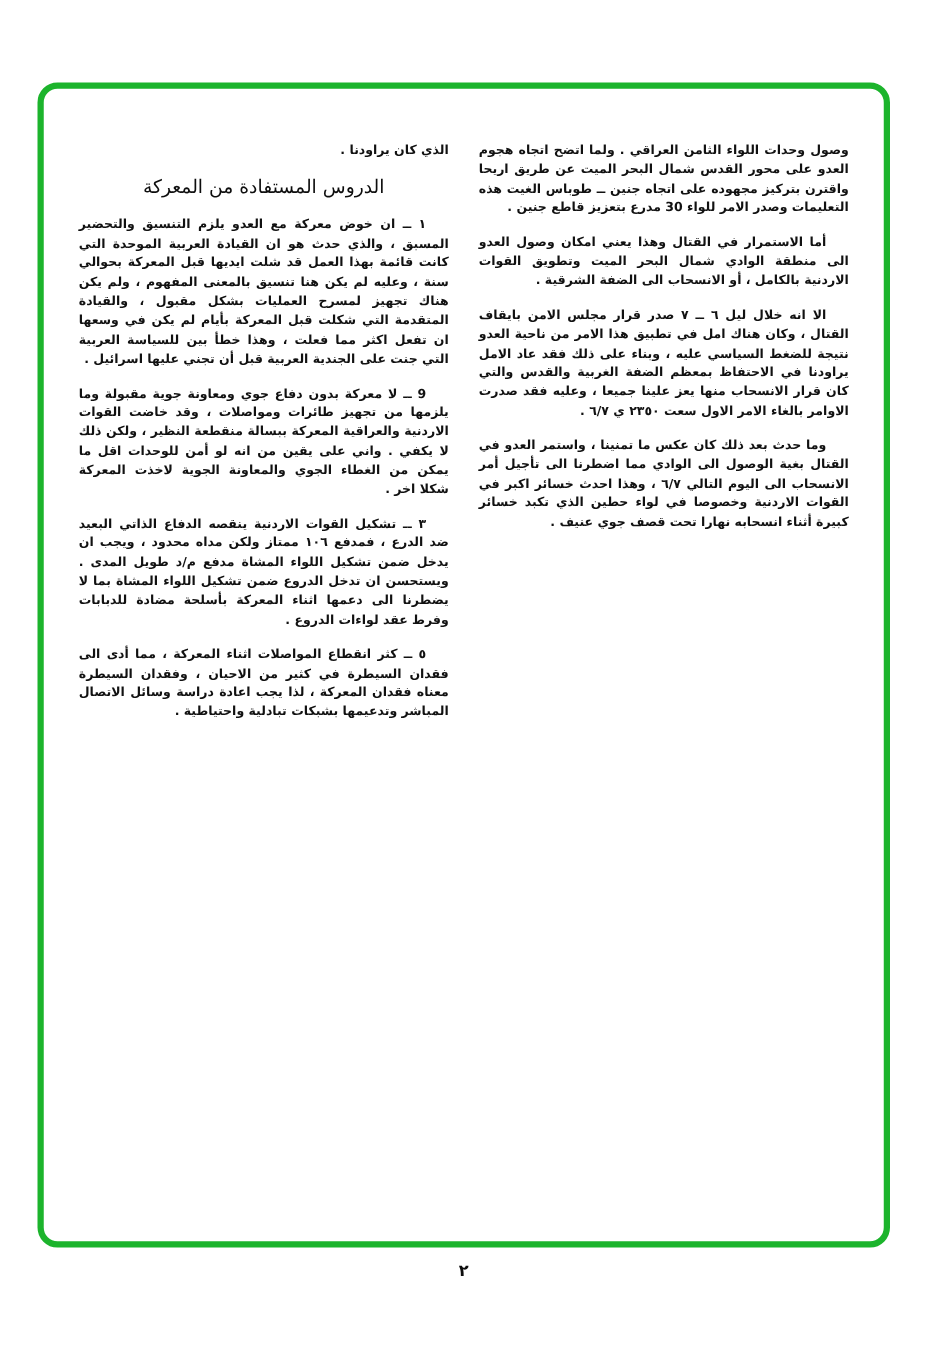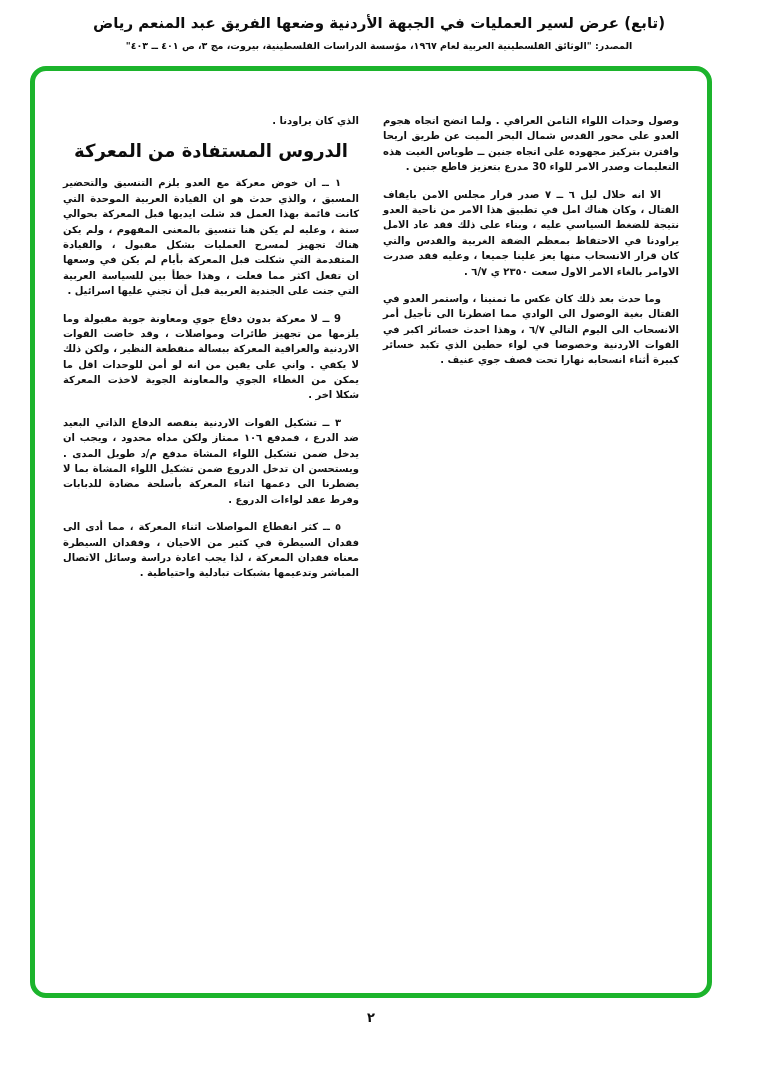--- a/index.html
+++ b/index.html
@@ -58,51 +58,48 @@
     font-weight: bold;
     line-height: 1.54;
     text-align: justify;
     margin: 0 0 12px 0;
     text-indent: 18px;
   }
   .col p.flush {
     text-indent: 0;
   }
   .col h2 {
-    font-size: 18px;
-    font-weight: bold;
+    font-size: 15px;
+    font-weight: normal;
     text-align: center;
     margin: 10px 0 14px 0;
     color: #0d0d0d;
   }
   .page-number {
     position: absolute;
     left: 30px;
     top: 1010px;
     width: 682px;
     text-align: center;
     font-size: 13px;
     font-weight: bold;
     color: #0d0d0d;
   }
 </style>
 </head>
 <body>
 
 <div class="page">
 
-  <header class="doc-header">
-    <h1 class="doc-title">(تابع) عرض لسير العمليات في الجبهة الأردنية وضعها الفريق عبد المنعم رياض</h1>
-    <div class="doc-source">المصدر: "الوثائق الفلسطينية العربية لعام ١٩٦٧، مؤسسة الدراسات الفلسطينية، بيروت، مج ٣، ص ٤٠١ ــ ٤٠٣"</div>
-  </header>
 
   <div class="frame">
 
     <div class="col">
       <p class="flush">وصول وحدات اللواء الثامن العراقي . ولما اتضح اتجاه هجوم العدو على محور القدس شمال البحر الميت عن طريق اريحا واقترن بتركيز مجهوده على اتجاه جنين ــ طوباس الغيت هذه التعليمات وصدر الامر للواء 30 مدرع بتعزيز قاطع جنين .</p>
+      <p>أما الاستمرار في القتال وهذا يعني امكان وصول العدو الى منطقة الوادي شمال البحر الميت وتطويق القوات الاردنية بالكامل ، أو الانسحاب الى الضفة الشرقية .</p>
       <p>الا انه خلال ليل ٦ ــ ٧ صدر قرار مجلس الامن بايقاف القتال ، وكان هناك امل في تطبيق هذا الامر من ناحية العدو نتيجة للضغط السياسي عليه ، وبناء على ذلك فقد عاد الامل يراودنا في الاحتفاظ بمعظم الضفة الغربية والقدس والتي كان قرار الانسحاب منها يعز علينا جميعا ، وعليه فقد صدرت الاوامر بالغاء الامر الاول سعت ٢٣٥٠ ي ٦/٧ .</p>
       <p>وما حدث بعد ذلك كان عكس ما تمنينا ، واستمر العدو في القتال بغية الوصول الى الوادي مما اضطرنا الى تأجيل أمر الانسحاب الى اليوم التالي ٦/٧ ، وهذا احدث خسائر اكبر في القوات الاردنية وخصوصا في لواء حطين الذي تكبد خسائر كبيرة أثناء انسحابه نهارا تحت قصف جوي عنيف .</p>
     </div>
 
     <div class="col">
       <p class="flush">الذي كان يراودنا .</p>
       <h2>الدروس المستفادة من المعركة</h2>
       <p>١ ــ ان خوض معركة مع العدو يلزم التنسيق والتحضير المسبق ، والذي حدث هو ان القيادة العربية الموحدة التي كانت قائمة بهذا العمل قد شلت ايديها قبل المعركة بحوالي سنة ، وعليه لم يكن هنا تنسيق بالمعنى المفهوم ، ولم يكن هناك تجهيز لمسرح العمليات بشكل مقبول ، والقيادة المتقدمة التي شكلت قبل المعركة بأيام لم يكن في وسعها ان تفعل اكثر مما فعلت ، وهذا خطأ بين للسياسة العربية التي جنت على الجندية العربية قبل أن تجني عليها اسرائيل .</p>
       <p>9 ــ لا معركة بدون دفاع جوي ومعاونة جوية مقبولة وما يلزمها من تجهيز طائرات ومواصلات ، وقد خاضت القوات الاردنية والعراقية المعركة ببسالة منقطعة النظير ، ولكن ذلك لا يكفي . واني على يقين من انه لو أمن للوحدات اقل ما يمكن من الغطاء الجوي والمعاونة الجوية لاخذت المعركة شكلا اخر .</p>
       <p>٣ ــ تشكيل القوات الاردنية ينقصه الدفاع الذاتي البعيد ضد الدرع ، فمدفع ١٠٦ ممتاز ولكن مداه محدود ، ويجب ان يدخل ضمن تشكيل اللواء المشاة مدفع م/د طويل المدى . ويستحسن ان تدخل الدروع ضمن تشكيل اللواء المشاة بما لا يضطرنا الى دعمها اثناء المعركة بأسلحة مضادة للدبابات وفرط عقد لواءات الدروع .</p>

